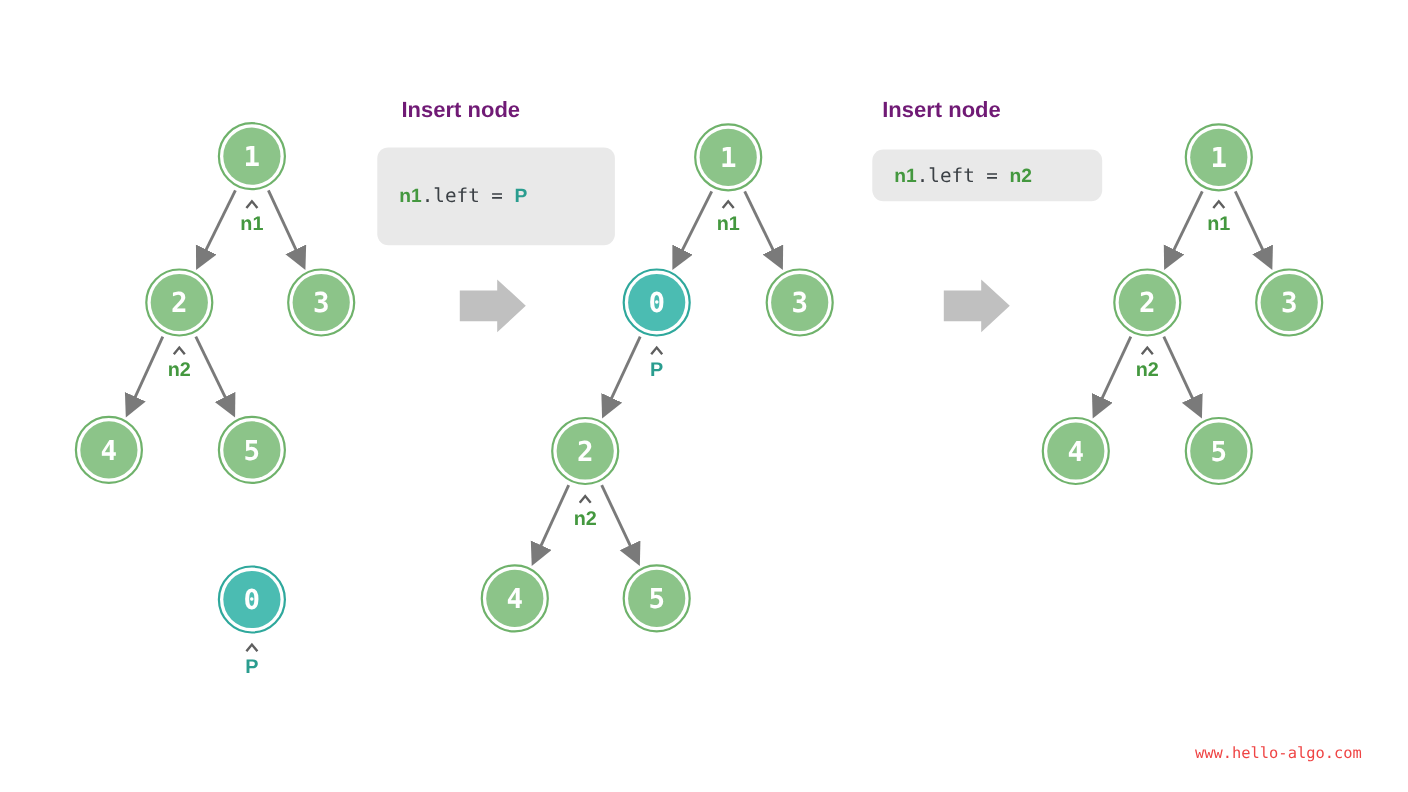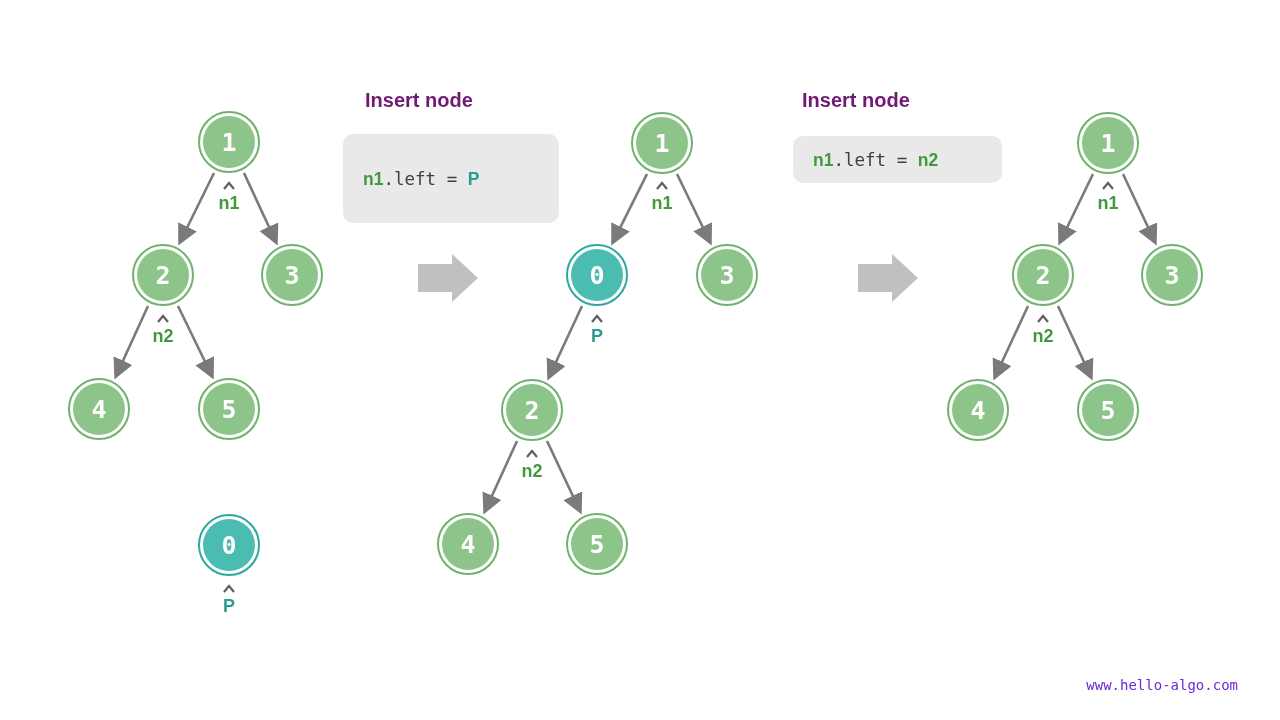--- a/index.html
+++ b/index.html
@@ -62,21 +62,21 @@
   .tok-green { color:#44983f; }
   .tok-teal  { color:#2a9d8f; }
 
   
   svg.canvas { position:absolute; inset:0; width:1280px; height:720px; pointer-events:none; }
 
   
   .watermark {
     position:absolute; right:42px; top:677px;
     font-family:"DejaVu Sans Mono", monospace;
-    font-size:14px; color:#6d28d9;
+    font-size:14px; color:#ef4444;
   }
 </style>
 </head>
 <body>
 
 <div id="stage">
 
   <svg class="canvas" viewBox="0 0 1280 720">
     <defs>
       <marker id="ah" markerWidth="9" markerHeight="9" refX="6.5" refY="4" orient="auto">

